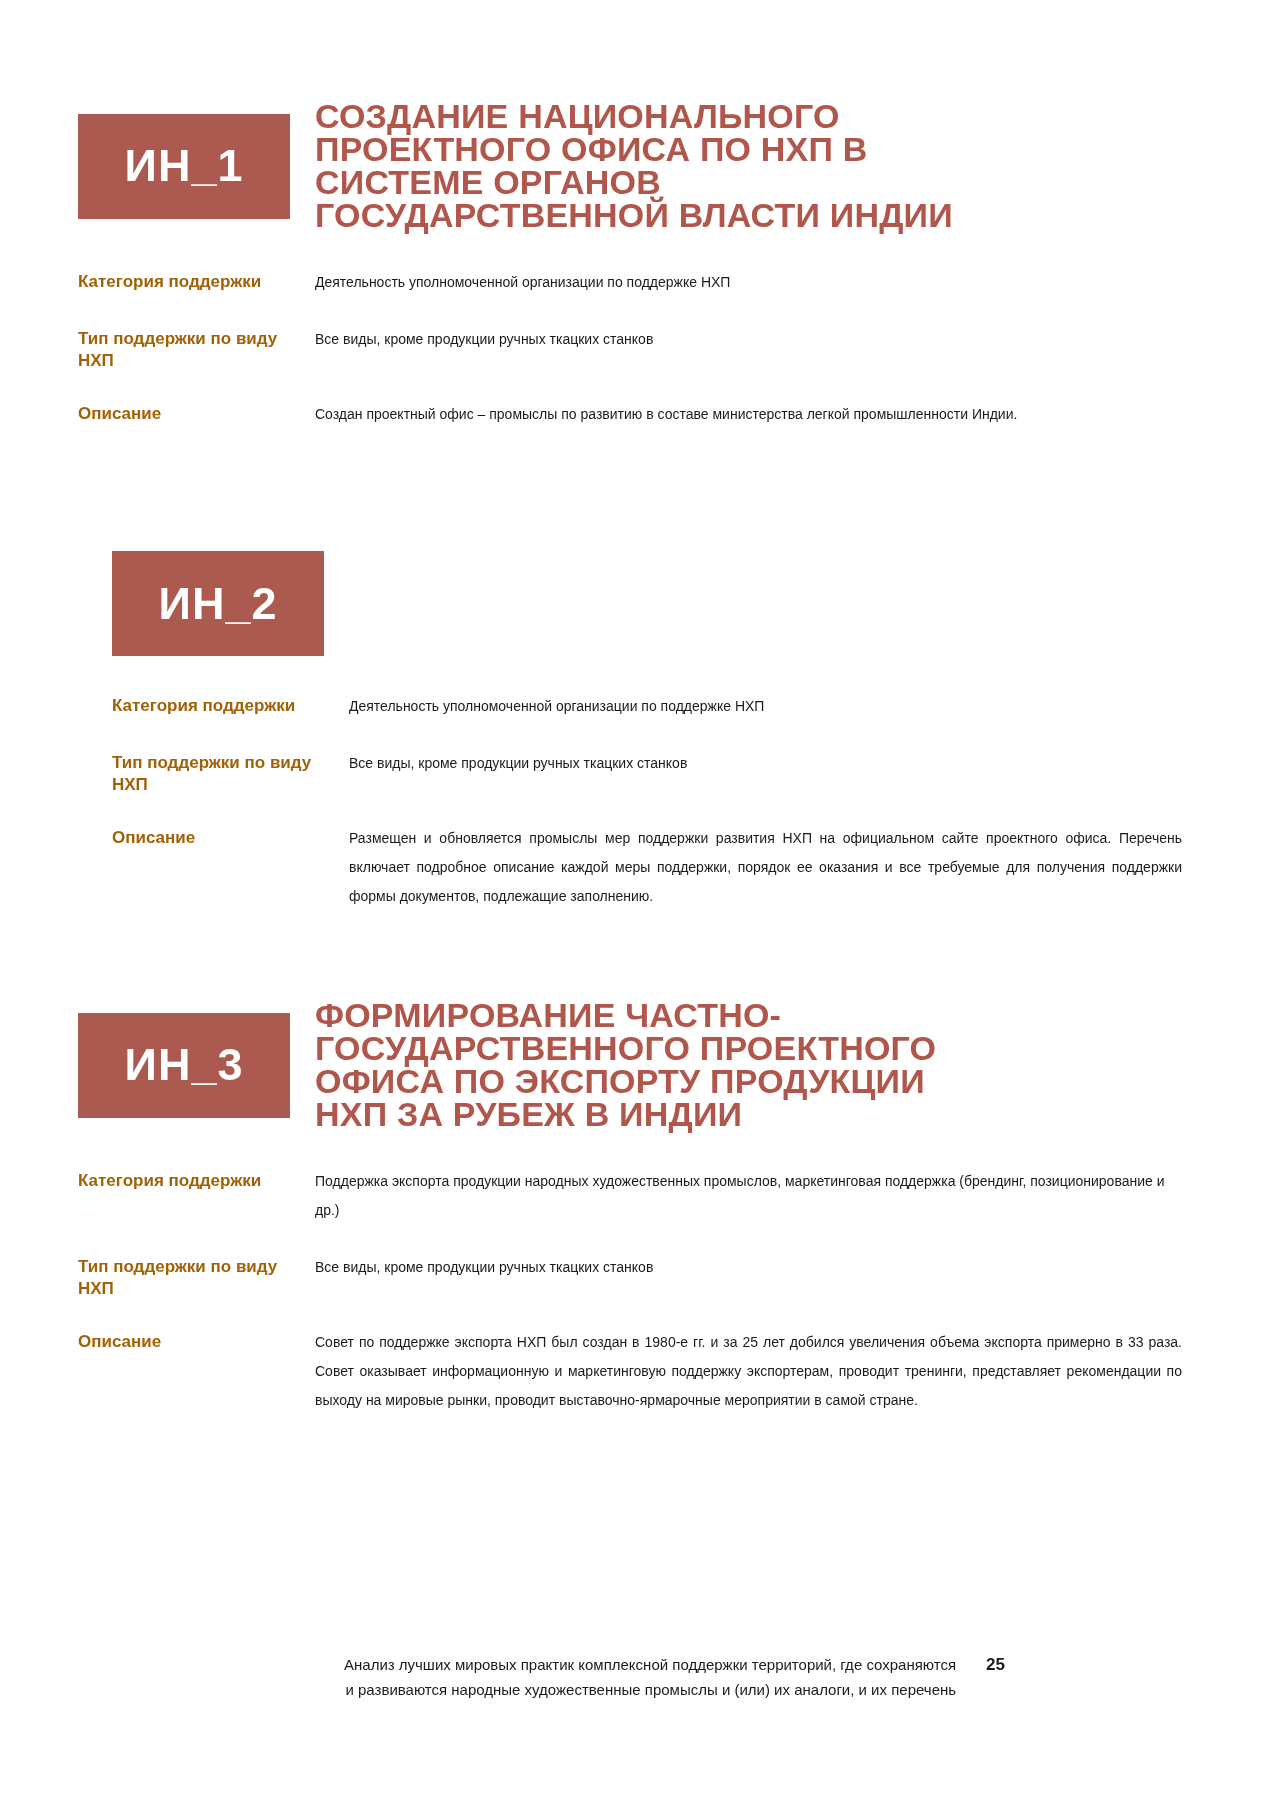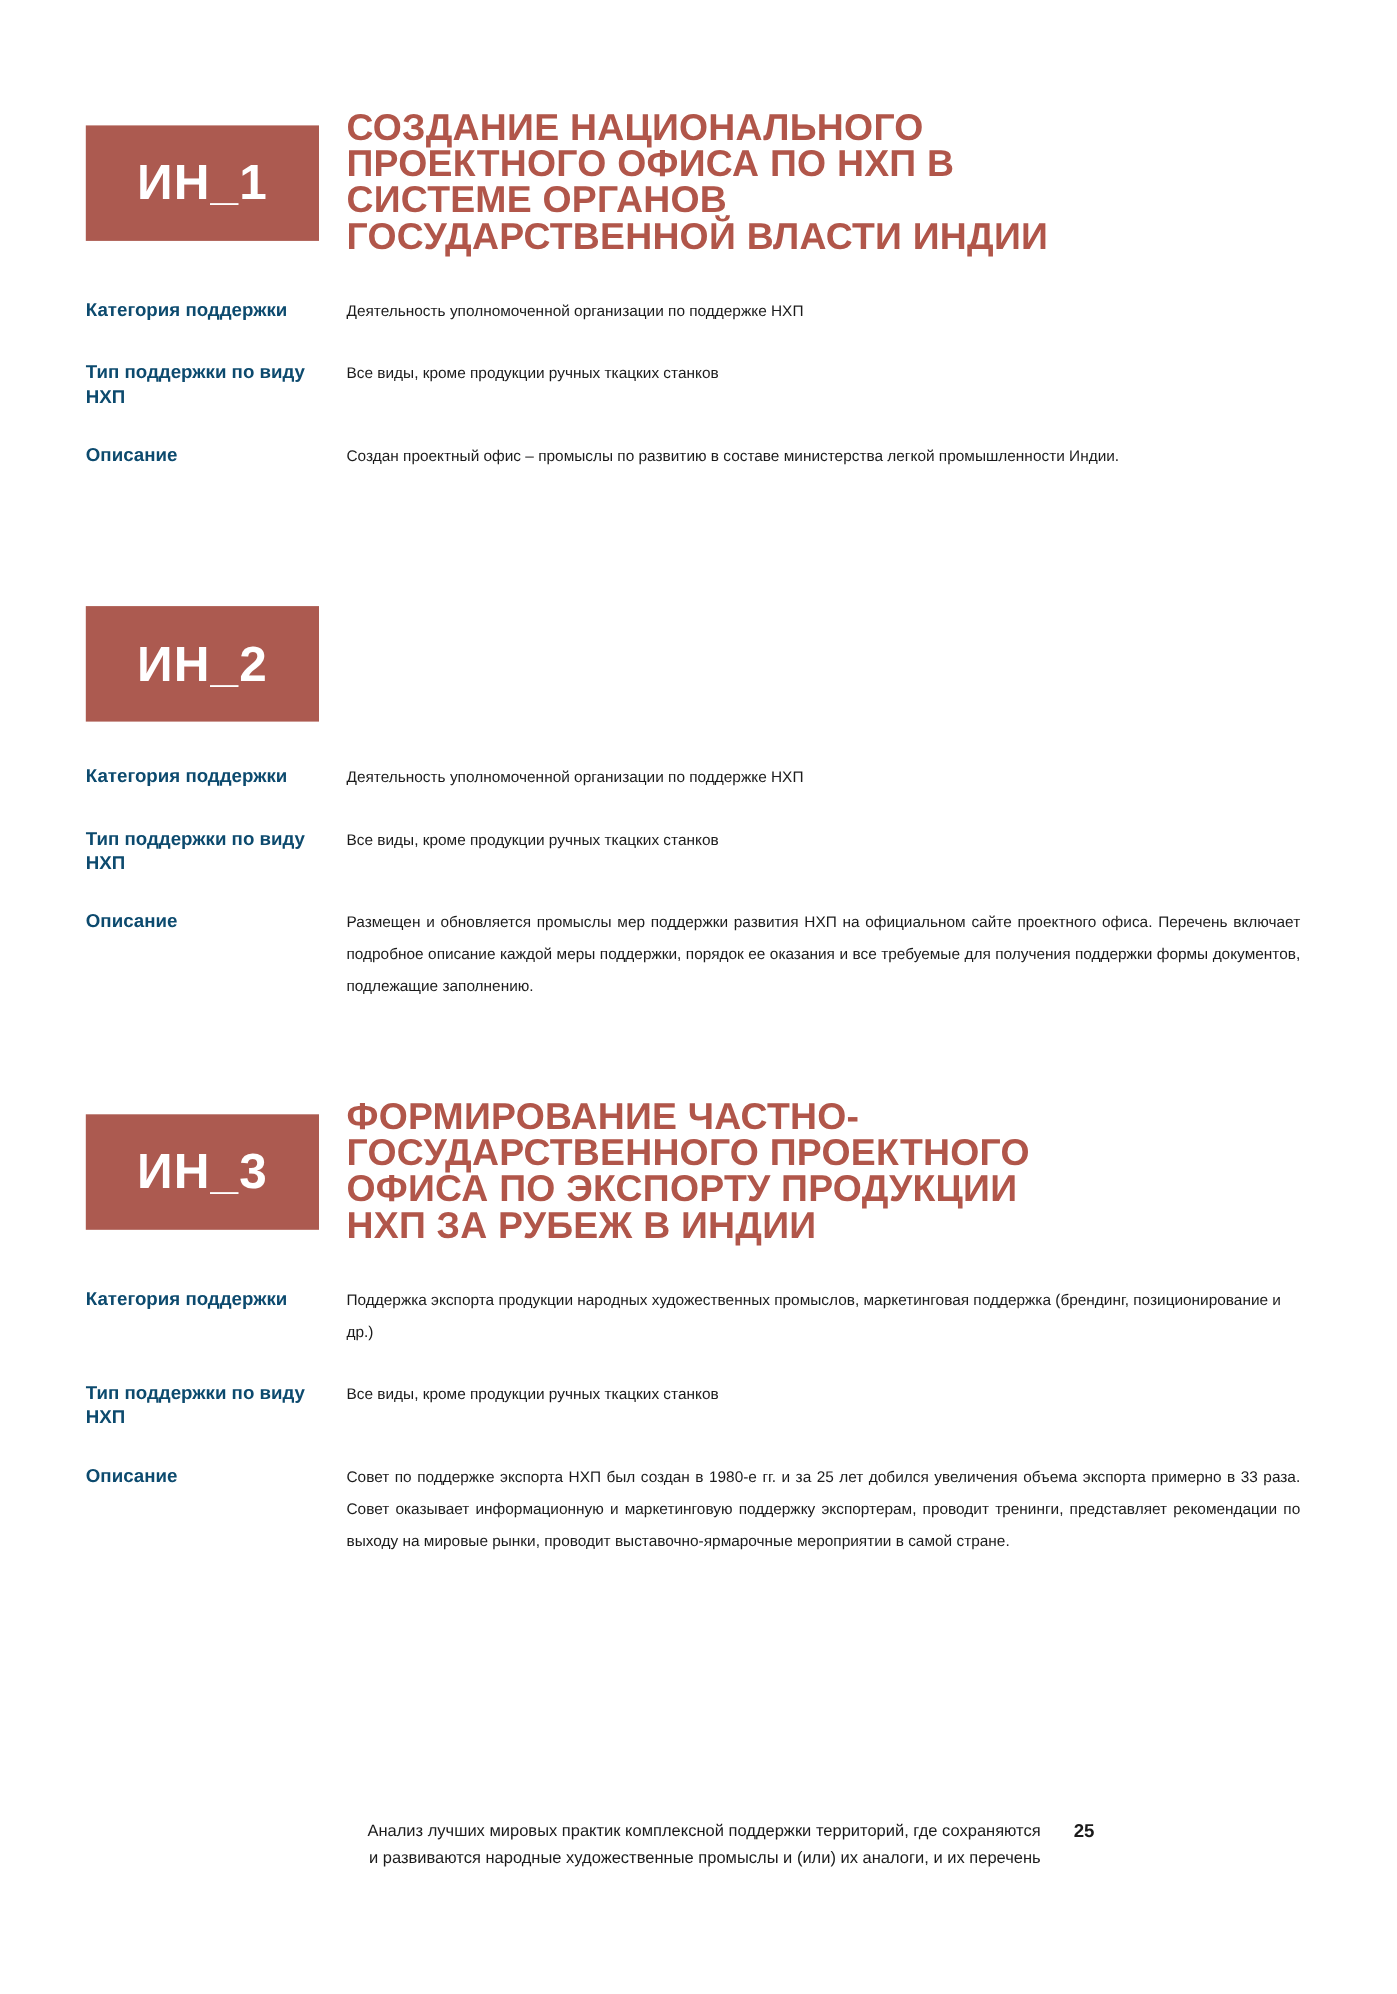--- a/index.html
+++ b/index.html
@@ -12,21 +12,21 @@
     position: relative;
     width: 1270px;
     height: 1813px;
     background: #ffffff;
     overflow: hidden;
     box-sizing: border-box;
     padding: 100px 88px 0 78px;
   }
   .section { margin: 0; }
   .section + .section { margin-top: 0; }
-  #section-2 { margin-top: 122px; }
+  #section-2 { margin-top: 122px; margin-left: 34px; }
   #section-3 { margin-top: 88px; }
 
   .section-header {
     display: grid;
     grid-template-columns: 212px 1fr;
     column-gap: 25px;
     align-items: center;
   }
   .code-box {
     width: 212px;
@@ -53,37 +53,37 @@
   }
   .row {
     display: grid;
     grid-template-columns: 212px 1fr;
     column-gap: 25px;
     margin-top: 28px;
     align-items: start;
   }
   .row-first { margin-top: 36px; }
   .row-label {
-    color: #0c4a6e;
+    color: #a16207;
     font-size: 17px;
     font-weight: bold;
     line-height: 22px;
     padding-top: 3px;
   }
   .row-value {
     color: #1b1b1b;
     font-size: 14px;
     line-height: 29px;
   }
   .row-value.justify { text-align: justify; }
 
   .footer {
     position: absolute;
     top: 1652px;
-    right: 275px;
+    right: 265px;
     display: flex;
     align-items: flex-start;
     gap: 30px;
   }
   .footer-text {
     text-align: right;
     color: #1b1b1b;
     font-size: 15px;
     line-height: 25px;
   }

